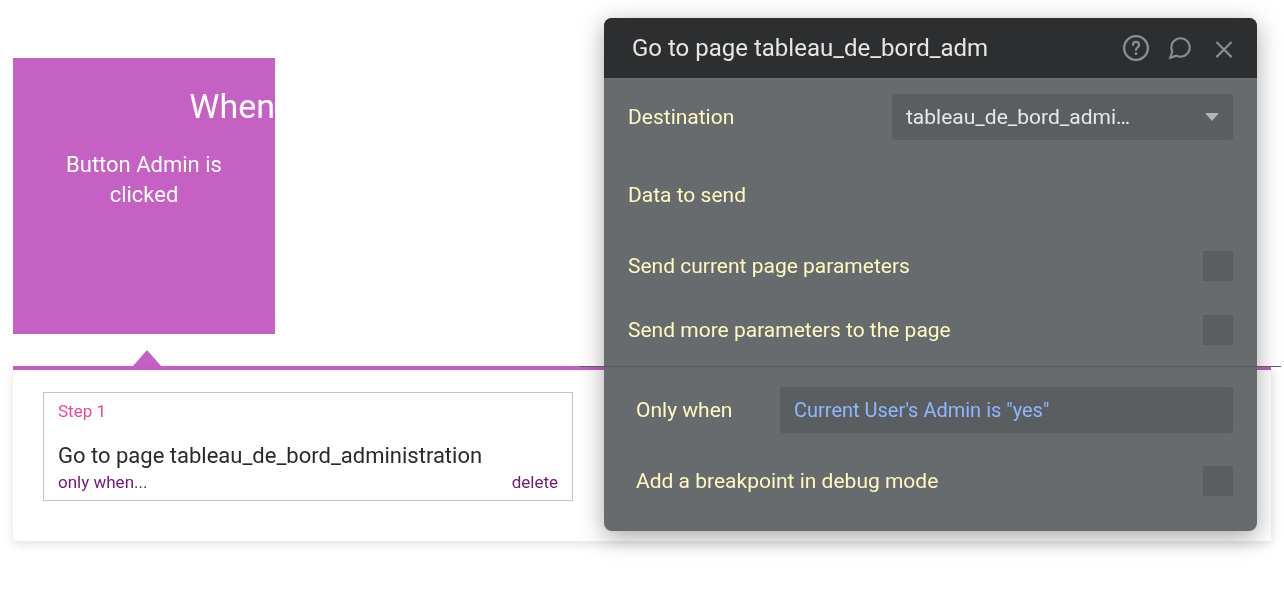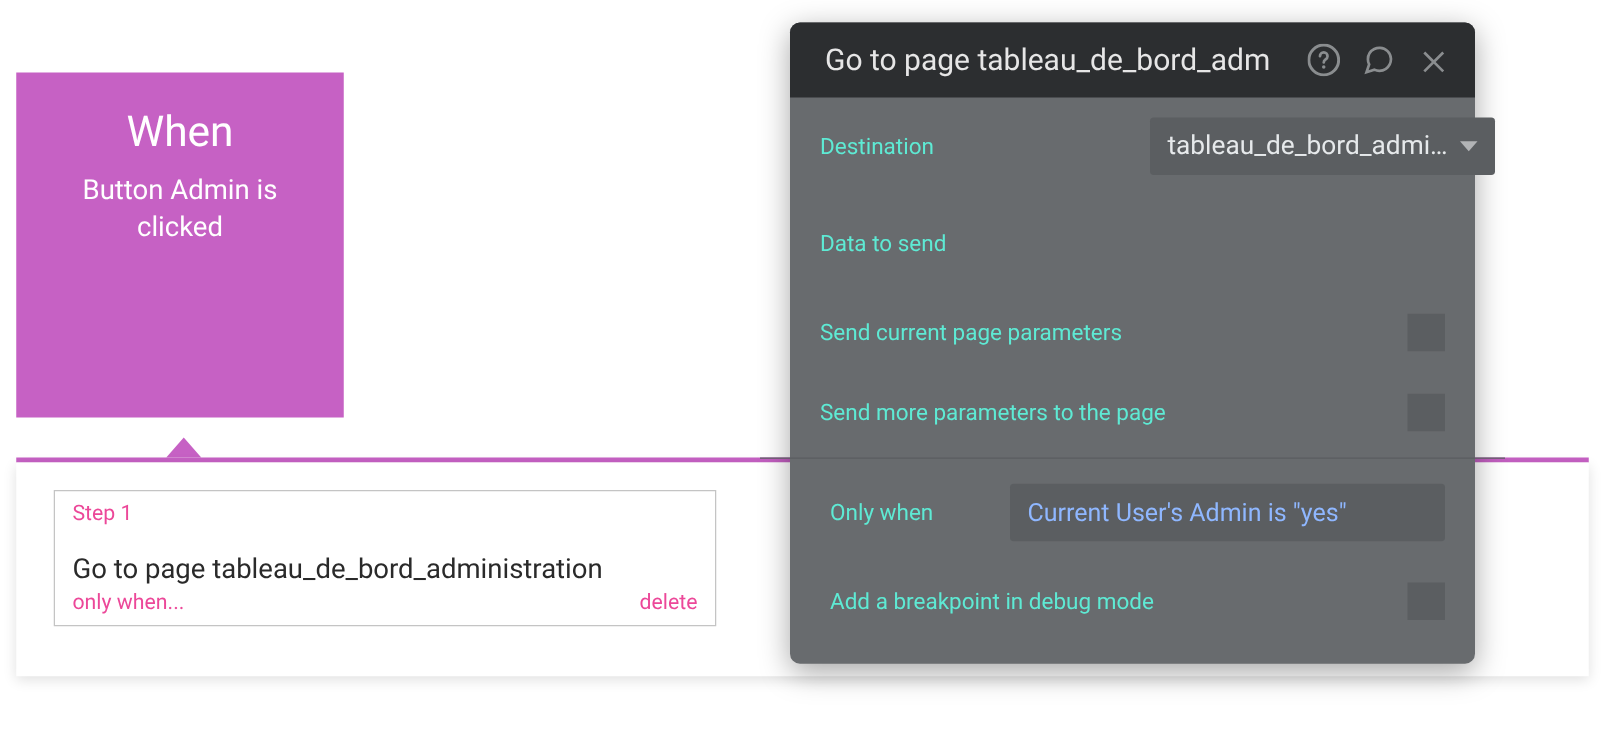--- a/index.html
+++ b/index.html
@@ -26,21 +26,22 @@
     height: 276px;
     background: #c661c4;
     color: #fff;
     text-align: center;
     padding-top: 28px;
     position: relative;
   }
   .when-block .title {
     font-size: 34px;
     font-weight: 400;
-    margin-bottom: 12px;
+    margin-bottom: 24px;
+    text-align: right;
   }
   .when-block .desc {
     font-size: 22px;
     line-height: 1.35;
     padding: 0 24px;
   }
 
   .connector {
     position: absolute;
     top: 308px;
@@ -80,36 +81,35 @@
   }
   .step-card .step-title {
     font-size: 22px;
     color: #2a2a2a;
     margin-top: 22px;
   }
   .step-card .step-footer {
     display: flex;
     justify-content: space-between;
     margin-top: 4px;
-    color: #ec4899;
+    color: #701a75;
     font-size: 17px;
   }
 
   
   .property-panel {
     position: absolute;
     top: 18px;
     left: 604px;
-    width: 548px;
+    width: 653px;
     background: #686b6e;
     border-radius: 8px;
     box-shadow: 0 6px 24px rgba(0,0,0,0.35);
     color: #e9ecee;
     font-size: 20px;
-    margin-left: 28px;
   }
   .panel-header {
     background: #2c2e30;
     color: #e6e6e6;
     border-radius: 8px 8px 0 0;
     padding: 16px 20px 16px 28px;
     display: flex;
     align-items: center;
     justify-content: space-between;
     font-size: 24px;
@@ -126,22 +126,22 @@
     padding: 0 24px;
   }
   .panel-row {
     display: flex;
     align-items: center;
     min-height: 78px;
     gap: 16px;
   }
   .panel-label {
     flex: 0 0 248px;
-    color: #5eead4;
-    font-size: 18px;
+    color: #fef9c3;
+    font-size: 21px;
   }
   .panel-label.wide { flex: 1; }
 
   .dropdown {
     flex: 1;
     background: #5b5e61;
     border-radius: 3px;
     padding: 10px 14px;
     display: flex;
     align-items: center;

